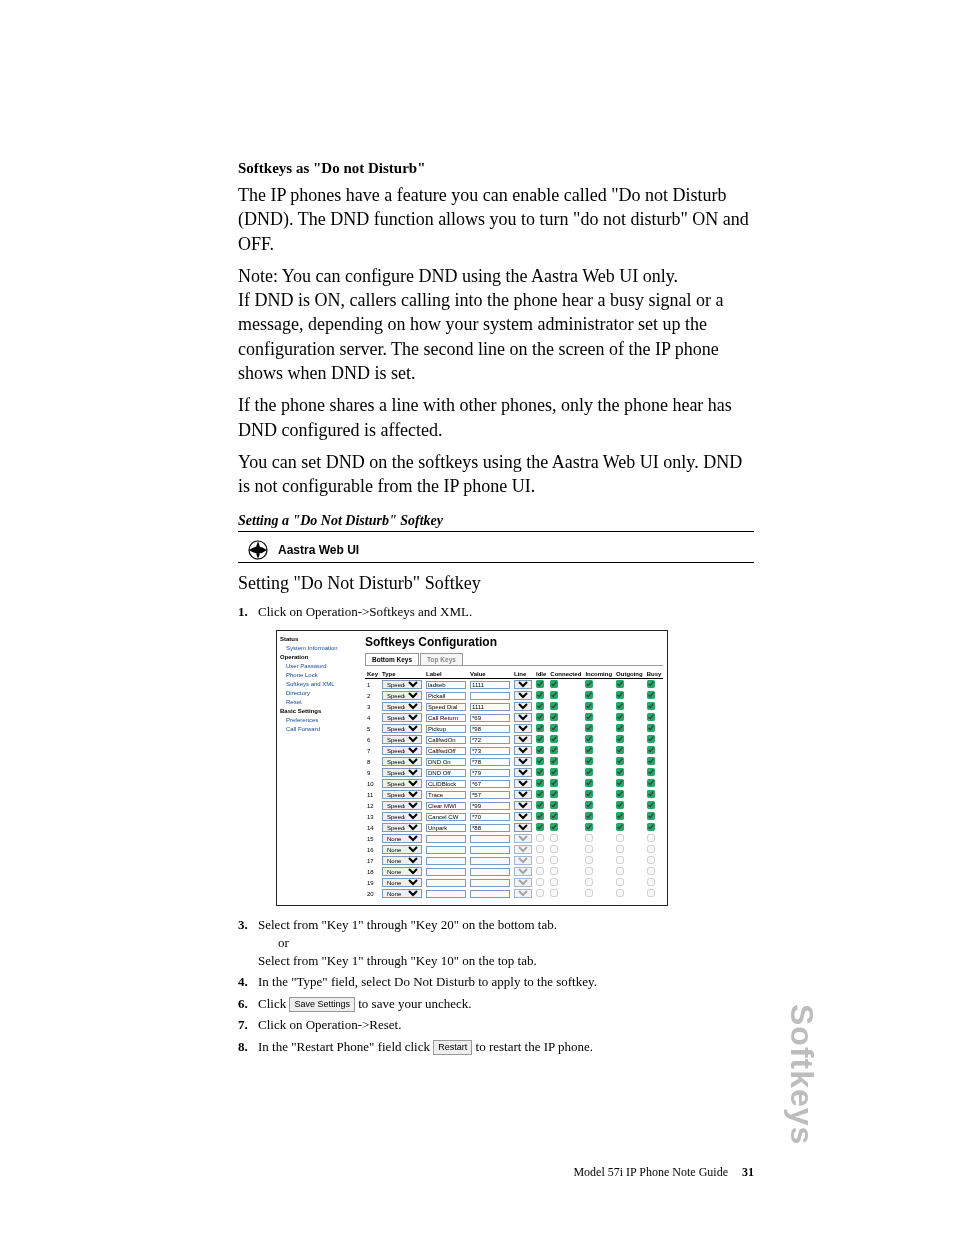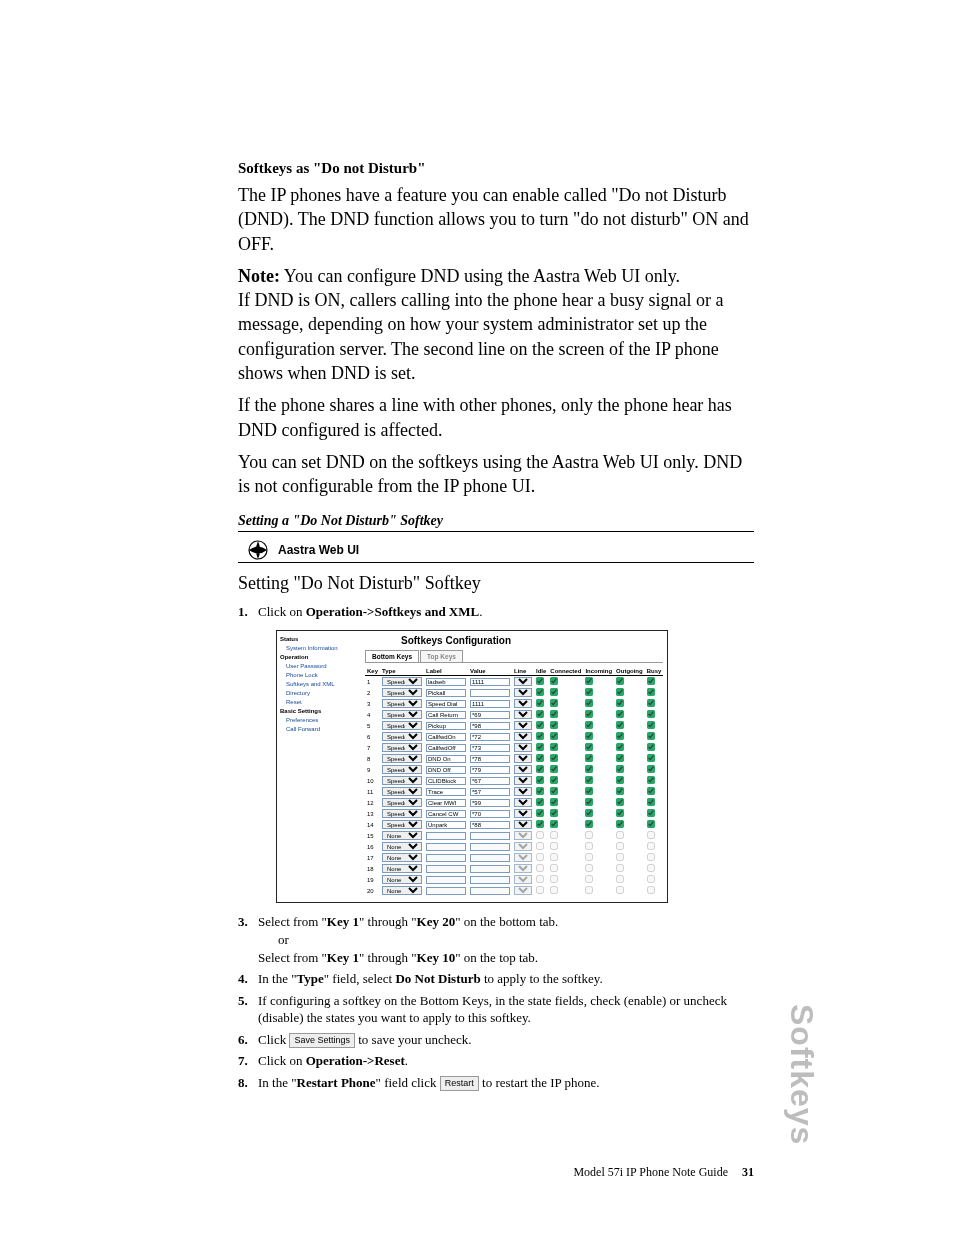--- a/index.html
+++ b/index.html
@@ -30,21 +30,21 @@
   hr.rule {
     border: none;
     border-top: 1px solid #000;
     margin: 2px 0 8px 0;
   }
   p {
     margin: 0 0 8px 0;
     font-size: 18px;
     line-height: 1.35;
   }
-  .bold { font-weight: bold; }
+  .bold { font-weight: normal; }
   ol.steps {
     list-style: none;
     padding: 0;
     margin: 0 0 10px 0;
   }
   ol.steps > li {
     font-size: 13px;
     line-height: 1.35;
     margin: 0 0 4px 0;
     padding-left: 20px;
@@ -98,25 +98,24 @@
     font-size: 6px;
     line-height: 1.5;
   }
   .shot-nav .nh { font-weight: bold; color: #000; }
   .shot-nav .ni { color: #164a9c; padding-left: 6px; display:block; }
   .shot-main {
     flex: 1;
     padding: 4px 4px 6px 4px;
   }
   .shot-title {
-    font-size: 10px;
+    font-size: 12px;
     font-weight: bold;
     color: #000;
     margin-bottom: 4px;
-    margin-left: 36px;
   }
   .tabs {
     display: flex;
     font-size: 6.5px;
     font-weight: bold;
   }
   .tab {
     border: 1px solid #999;
     border-bottom: none;
     padding: 2px 6px;
@@ -497,21 +496,20 @@
 
   <ol class="steps">
     <li data-num="3.">
       <span>Select from "</span><span class="bold">Key 1</span><span>" through "</span><span class="bold">Key 20</span><span>" on the bottom tab.</span><br>
       <span class="or">or</span><br>
       <span>Select from "</span><span class="bold">Key 1</span><span>" through "</span><span class="bold">Key 10</span><span>" on the top tab.</span>
     </li>
     <li data-num="4.">
       <span>In the "</span><span class="bold">Type</span><span>" field, select </span><span class="bold">Do Not Disturb</span><span> to apply to the softkey.</span>
     </li>
-    <li data-num="5.">If configuring a softkey on the Bottom Keys, in the state fields, check (enable) or uncheck (disable) the states you want to apply to this softkey.</li>
     <li data-num="6.">
       <span>Click </span><span class="btn-img">Save Settings</span><span> to save your uncheck.</span>
     </li>
     <li data-num="7.">
       <span>Click on </span><span class="bold">Operation-&gt;Reset</span><span>.</span>
     </li>
     <li data-num="8.">
       <span>In the "</span><span class="bold">Restart Phone</span><span>" field click </span><span class="btn-img">Restart</span><span> to restart the IP phone.</span>
     </li>
   </ol>

